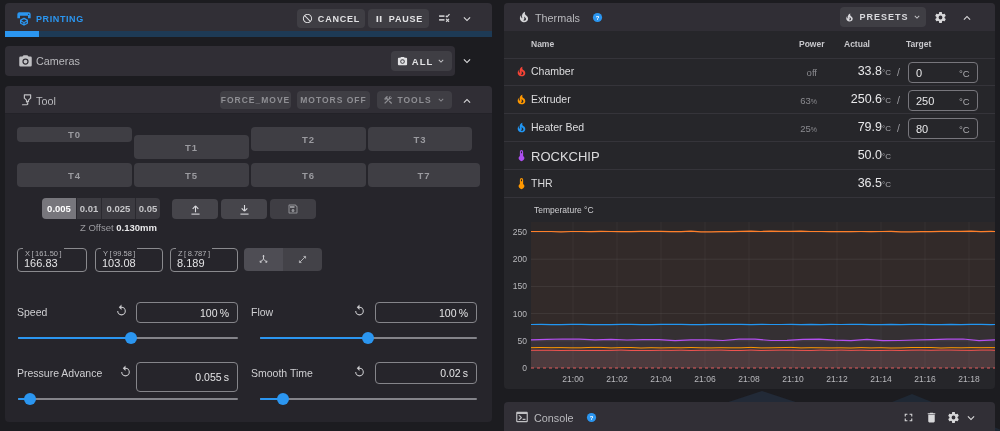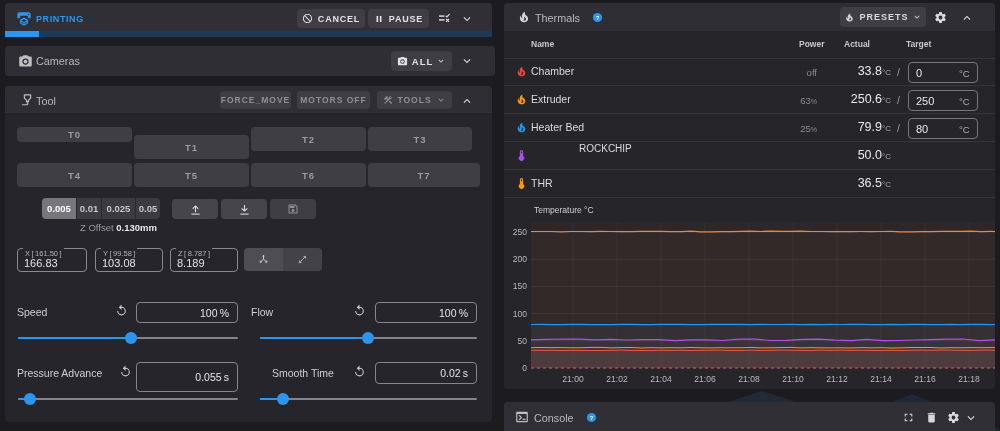--- a/index.html
+++ b/index.html
@@ -64,21 +64,21 @@
   </div>
   <div class="abs" style="left:455px;top:9px;">
     <svg width="14" height="14" viewBox="0 0 24 24">
         <path fill="#d8d8da" d="M7.41,8.58L12,13.17L16.59,8.58L18,10L12,16L6,10L7.41,8.58Z"></path>
       </svg>
   </div>
   <div class="abs" style="left:0;top:28px;width:487px;height:6px;background:#1d3a55;"></div>
   <div class="abs" style="left:0;top:28px;width:34px;height:6px;background:#2b96f0;"></div>
 </div>
 
-<div class="panel" style="left:5px;top:46px;width:490px;height:30px;background:#302e35;">
+<div class="panel" style="left:5px;top:46px;width:450px;height:30px;background:#302e35;">
   <div class="abs" style="left:13px;top:8px;">
     <svg width="15" height="15" viewBox="0 0 24 24">
         <path fill="#c0c0c3" d="M4,4H7L9,2H15L17,4H20A2,2 0 0,1 22,6V18A2,2 0 0,1 20,20H4A2,2 0 0,1 2,18V6A2,2 0 0,1 4,4M12,7A5,5 0 0,0 7,12A5,5 0 0,0 12,17A5,5 0 0,0 17,12A5,5 0 0,0 12,7M12,9A3,3 0 0,1 15,12A3,3 0 0,1 12,15A3,3 0 0,1 9,12A3,3 0 0,1 12,9Z"></path>
       </svg>
   </div>
   <div class="abs" style="left:31px;top:9px;font-size:10.8px;color:#b9b9bd;">Cameras</div>
   <div class="btn" style="left:386px;top:5px;width:61px;height:20px;font-size:9.5px;">
     <svg width="11" height="11" viewBox="0 0 24 24" style="margin-right:4px;">
         <path fill="#e2e2e4" d="M4,4H7L9,2H15L17,4H20A2,2 0 0,1 22,6V18A2,2 0 0,1 20,20H4A2,2 0 0,1 2,18V6A2,2 0 0,1 4,4M12,7A5,5 0 0,0 7,12A5,5 0 0,0 12,17A5,5 0 0,0 17,12A5,5 0 0,0 12,7M12,9A3,3 0 0,1 15,12A3,3 0 0,1 12,15A3,3 0 0,1 9,12A3,3 0 0,1 12,9Z"></path>
       </svg>
@@ -220,21 +220,21 @@
   <div class="fill" style="left:255px;top:251px;width:108px;"></div>
   <div class="thumb" style="left:357px;top:246px;"></div>
 
   <div class="lbl" style="left:12px;top:281px;">Pressure Advance</div>
   <div class="abs" style="left:114px;top:279px;">
     <svg width="13" height="13" viewBox="0 0 24 24">
         <path fill="#c9c9cc" d="M12,5V1L7,6L12,11V7A6,6 0 0,1 18,13A6,6 0 0,1 12,19A6,6 0 0,1 6,13H4A8,8 0 0,0 12,21A8,8 0 0,0 20,13A8,8 0 0,0 12,5Z"></path>
       </svg>
   </div>
   <div class="inp" style="left:131px;top:276px;width:102px;height:30px;padding-left:48px;">0.055 s</div>
-  <div class="lbl" style="left:246px;top:281px;margin-left:21px;">Smooth Time</div>
+  <div class="lbl" style="left:246px;top:281px;">Smooth Time</div>
   <div class="abs" style="left:348px;top:279px;">
     <svg width="13" height="13" viewBox="0 0 24 24">
         <path fill="#c9c9cc" d="M12,5V1L7,6L12,11V7A6,6 0 0,1 18,13A6,6 0 0,1 12,19A6,6 0 0,1 6,13H4A8,8 0 0,0 12,21A8,8 0 0,0 20,13A8,8 0 0,0 12,5Z"></path>
       </svg>
   </div>
   <div class="inp" style="left:370px;top:276px;width:102px;height:22px;">0.02 s</div>
 
   <div class="track" style="left:13px;top:312px;width:220px;"></div>
   <div class="fill" style="left:13px;top:312px;width:12px;"></div>
   <div class="thumb" style="left:19px;top:307px;"></div>
@@ -319,21 +319,21 @@
   <div class="abs" style="left:393px;top:119px;font-size:10.5px;color:#9b9ba0;">/</div>
     <div class="abs" style="left:404px;top:115px;width:70px;height:21px;border:1px solid #77767c;border-radius:4px;"></div>
     <div class="abs" style="left:412px;top:120px;font-size:11px;color:#e8e8ea;">80</div>
     <div class="abs" style="left:455px;top:121px;font-size:9.5px;color:#ababaf;">°C</div>
   <div class="abs" style="left:0;top:138px;width:491px;height:1px;background:#35343a;"></div>
   <div class="abs" style="left:11px;top:146px;">
       <svg width="13" height="13" viewBox="0 0 24 24">
         <path fill="#ad4ff0" d="M15 13V5A3 3 0 0 0 9 5V13A5 5 0 1 0 15 13M12 4A1 1 0 0 1 13 5V8H11V5A1 1 0 0 1 12 4Z"></path>
       </svg>
     </div>
-  <div class="abs" style="left:27px;top:140px;font-size:10px;color:#dcdcde;margin-left:48px;">ROCKCHIP</div>
+  <div class="abs" style="left:27px;top:146px;font-size:13px;color:#dcdcde;">ROCKCHIP</div>
 
   <div class="abs" style="left:280px;top:145px;width:107px;text-align:right;font-size:12.5px;color:#e8e8ea;">50.0<span style="font-size:8px;color:#a9a9ad;">°C</span></div>
 
   <div class="abs" style="left:0;top:166px;width:491px;height:1px;background:#35343a;"></div>
   <div class="abs" style="left:11px;top:174px;">
       <svg width="13" height="13" viewBox="0 0 24 24">
         <path fill="#ff9800" d="M15 13V5A3 3 0 0 0 9 5V13A5 5 0 1 0 15 13M12 4A1 1 0 0 1 13 5V8H11V5A1 1 0 0 1 12 4Z"></path>
       </svg>
     </div>
   <div class="abs" style="left:27px;top:174px;font-size:10.5px;color:#dcdcde;">THR</div>

